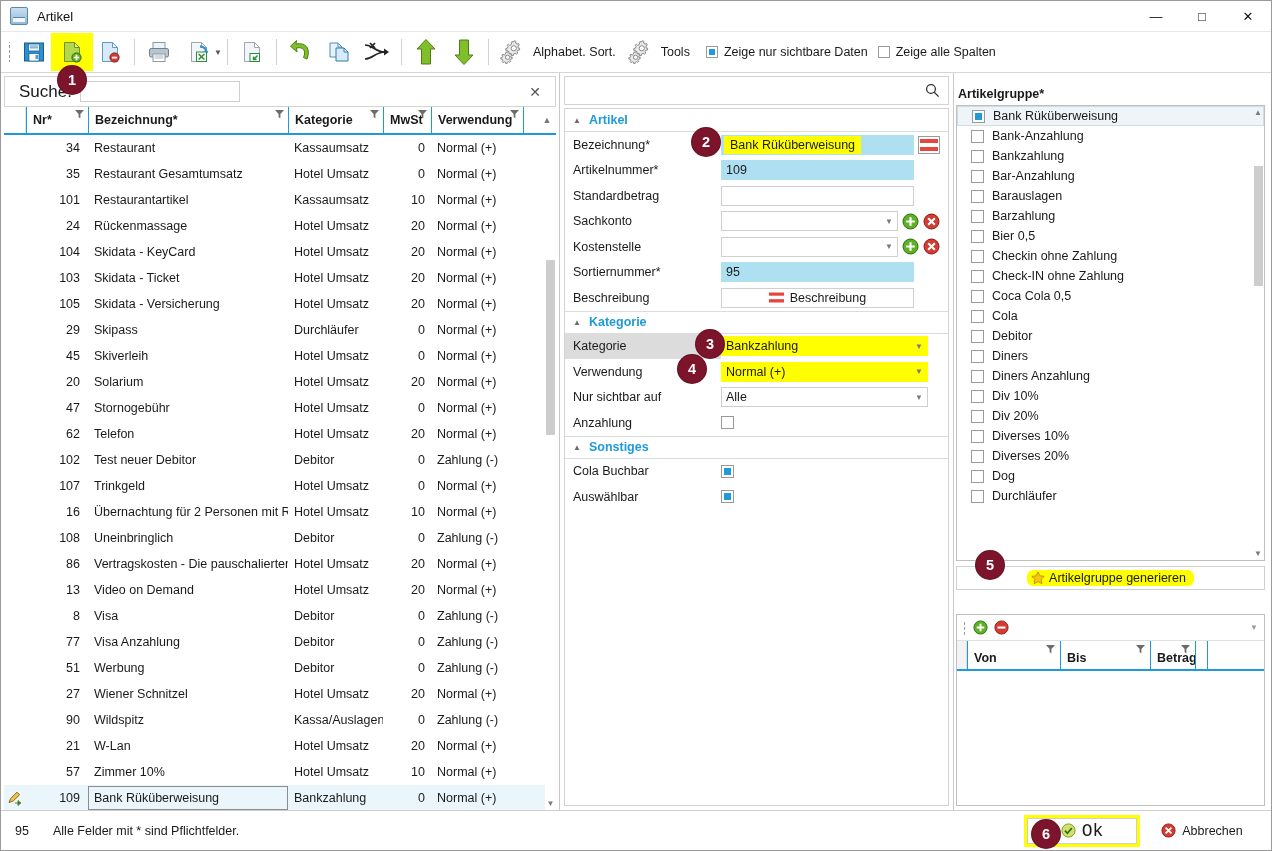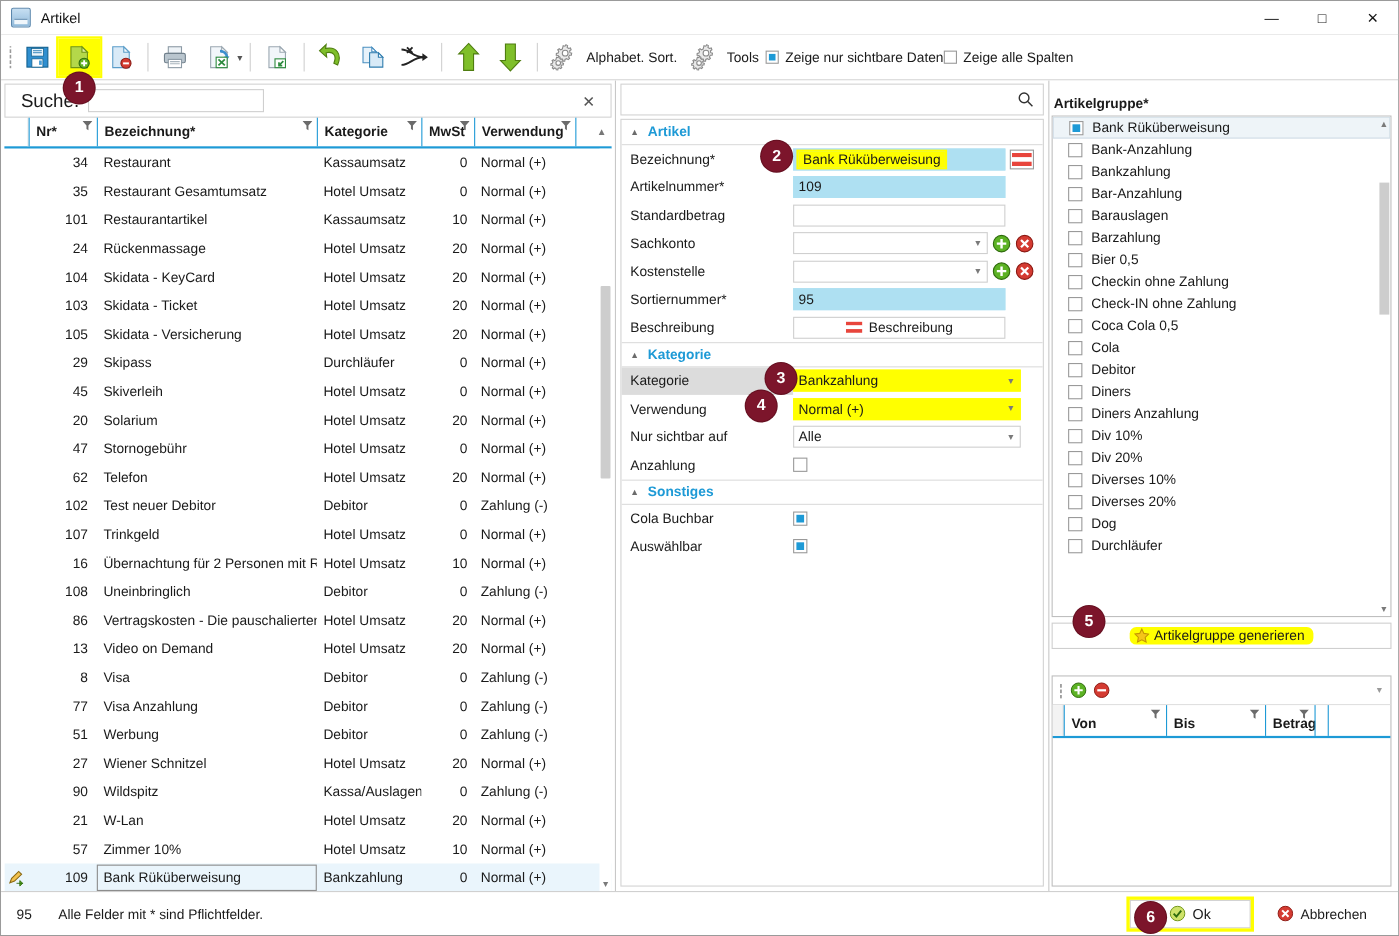--- a/index.html
+++ b/index.html
@@ -57,21 +57,21 @@
     background-image:radial-gradient(#9a9a9a 1px, transparent 1px);
     background-size:3px 5px; background-position:1px 2px; background-repeat:repeat-y; }
   .tbtn {
     width:38px; height:34px; display:flex; align-items:center; justify-content:center;
     position:relative;
   }
   .tbtn.hl { background:#ffff00; outline:2px solid #ffff00; }
   .tsep { width:1px; height:26px; background:#d0d0d0; margin:0 5px; }
   .tlabelbtn { display:flex; align-items:center; height:34px; padding:0 6px; gap:3px; }
   .tlabelbtn span.txt { font-size:12.5px; }
-  .chkitem { display:flex; align-items:center; gap:6px; font-size:12.5px; }
+  .chkitem { display:flex; align-items:center; gap:6px; margin-left:10px; font-size:12.5px; }
   .cbx { width:12px;height:12px;border:1px solid #9a9a9a;background:#fff;display:inline-block;position:relative;}
   .cbx.on:after{content:"";position:absolute;inset:2px;background:#1e9ad6;}
 
   
   svg { display:block; }
 
   
   .body { flex:1 1 auto; display:flex; min-height:0; background:#fff; }
 
   
@@ -167,21 +167,21 @@
   .sg-hc:first-of-type{border-left:none;}
   .sg-hc .f{position:absolute; right:5px; top:4px; width:9px;height:9px;}
   .sg-von{width:93px;} .sg-bis{width:90px;} .sg-betrag{width:45px;} .sg-x{width:12px;} .sg-rest{flex:1;}
 
   
   .statusbar { height:40px; flex:0 0 40px; border-top:1px solid #d0d0d0; display:flex; align-items:center;
      padding-left:14px; font-size:12.5px; background:#fff; position:relative;}
   .statusbar .num { width:38px; }
   .sb-right { margin-left:auto; display:flex; align-items:center; gap:10px; padding-right:14px; }
   .okbtn { width:110px; height:26px; border:1px solid #cfcfcf; background:#fff; display:flex;
-     align-items:center; justify-content:center; gap:6px; font-size:13px; }
+     align-items:center; justify-content:center; gap:6px; font-size:18px;font-family:Liberation Mono, monospace; }
   .okwrap { outline:3px solid #ffff00; background:#ffff00; display:flex; }
   .cancelbtn { width:110px; height:26px; border:1px solid transparent; background:#fff;
      display:flex; align-items:center; justify-content:center; gap:6px; font-size:12.5px;}
 
   
   .badge {
     position:absolute; width:28px; height:28px; border-radius:50%;
     background:#7c152b; color:#fff; font-size:14.5px; font-weight:bold;
     display:flex; align-items:center; justify-content:center; z-index:50;
     box-shadow:0 0 0 1px #661021;

